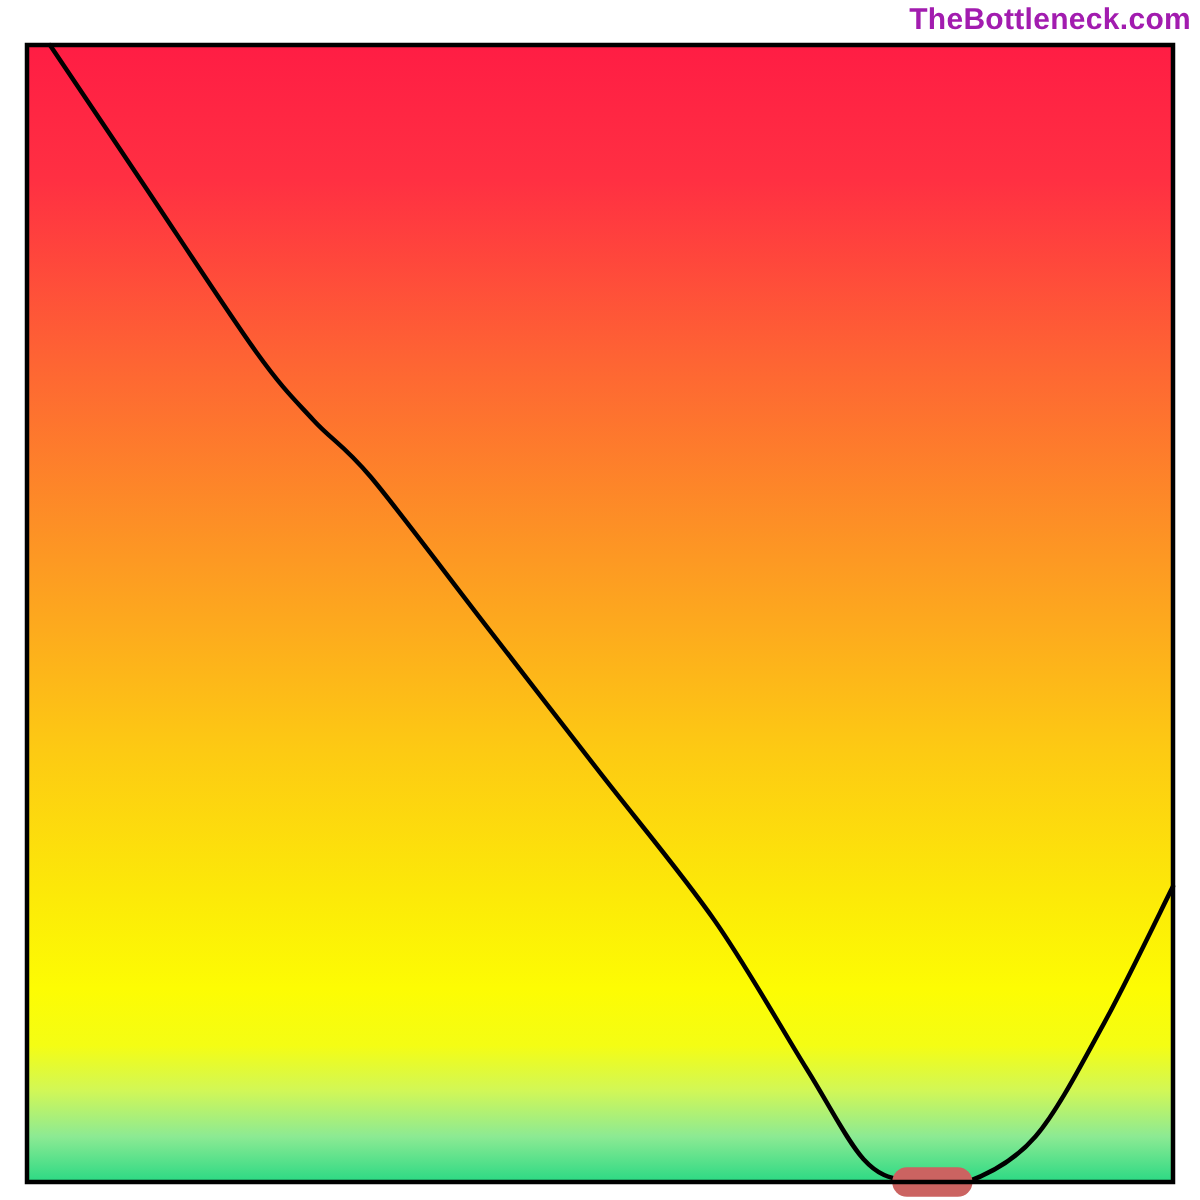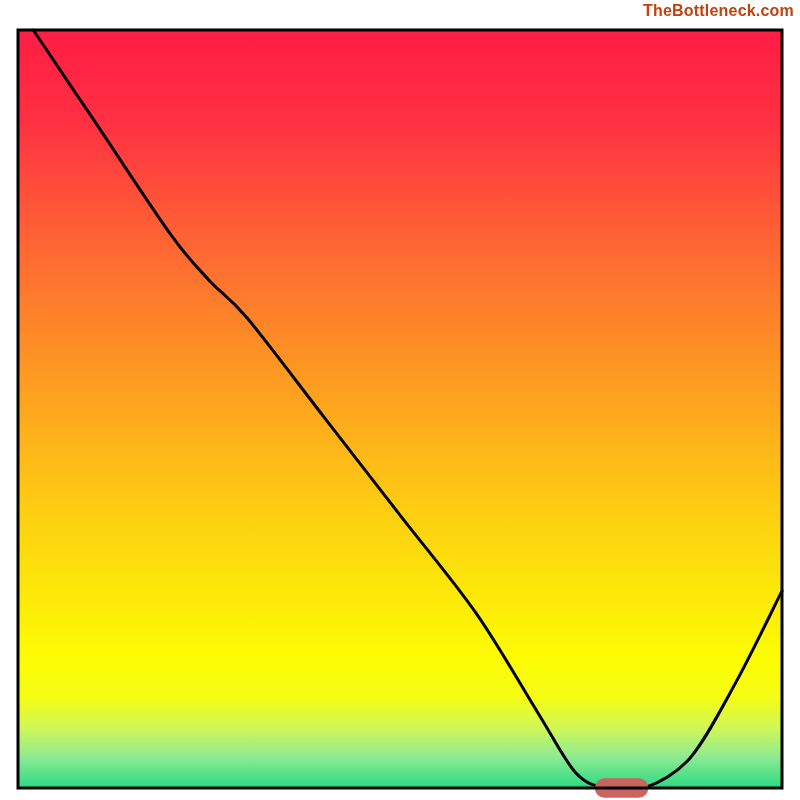--- a/index.html
+++ b/index.html
@@ -12,22 +12,22 @@
   }
   .container {
     position: relative;
     width: 800px;
     height: 800px;
   }
   .watermark {
     position: absolute;
     top: 2px;
     right: 6px;
-    color: #c2410c;
-    font-size: 16px;
+    color: #a21caf;
+    font-size: 20px;
     font-weight: 600;
     letter-spacing: 0.2px;
   }
   svg {
     display: block;
   }
 </style>
 </head>
 <body>
 <div class="container">

